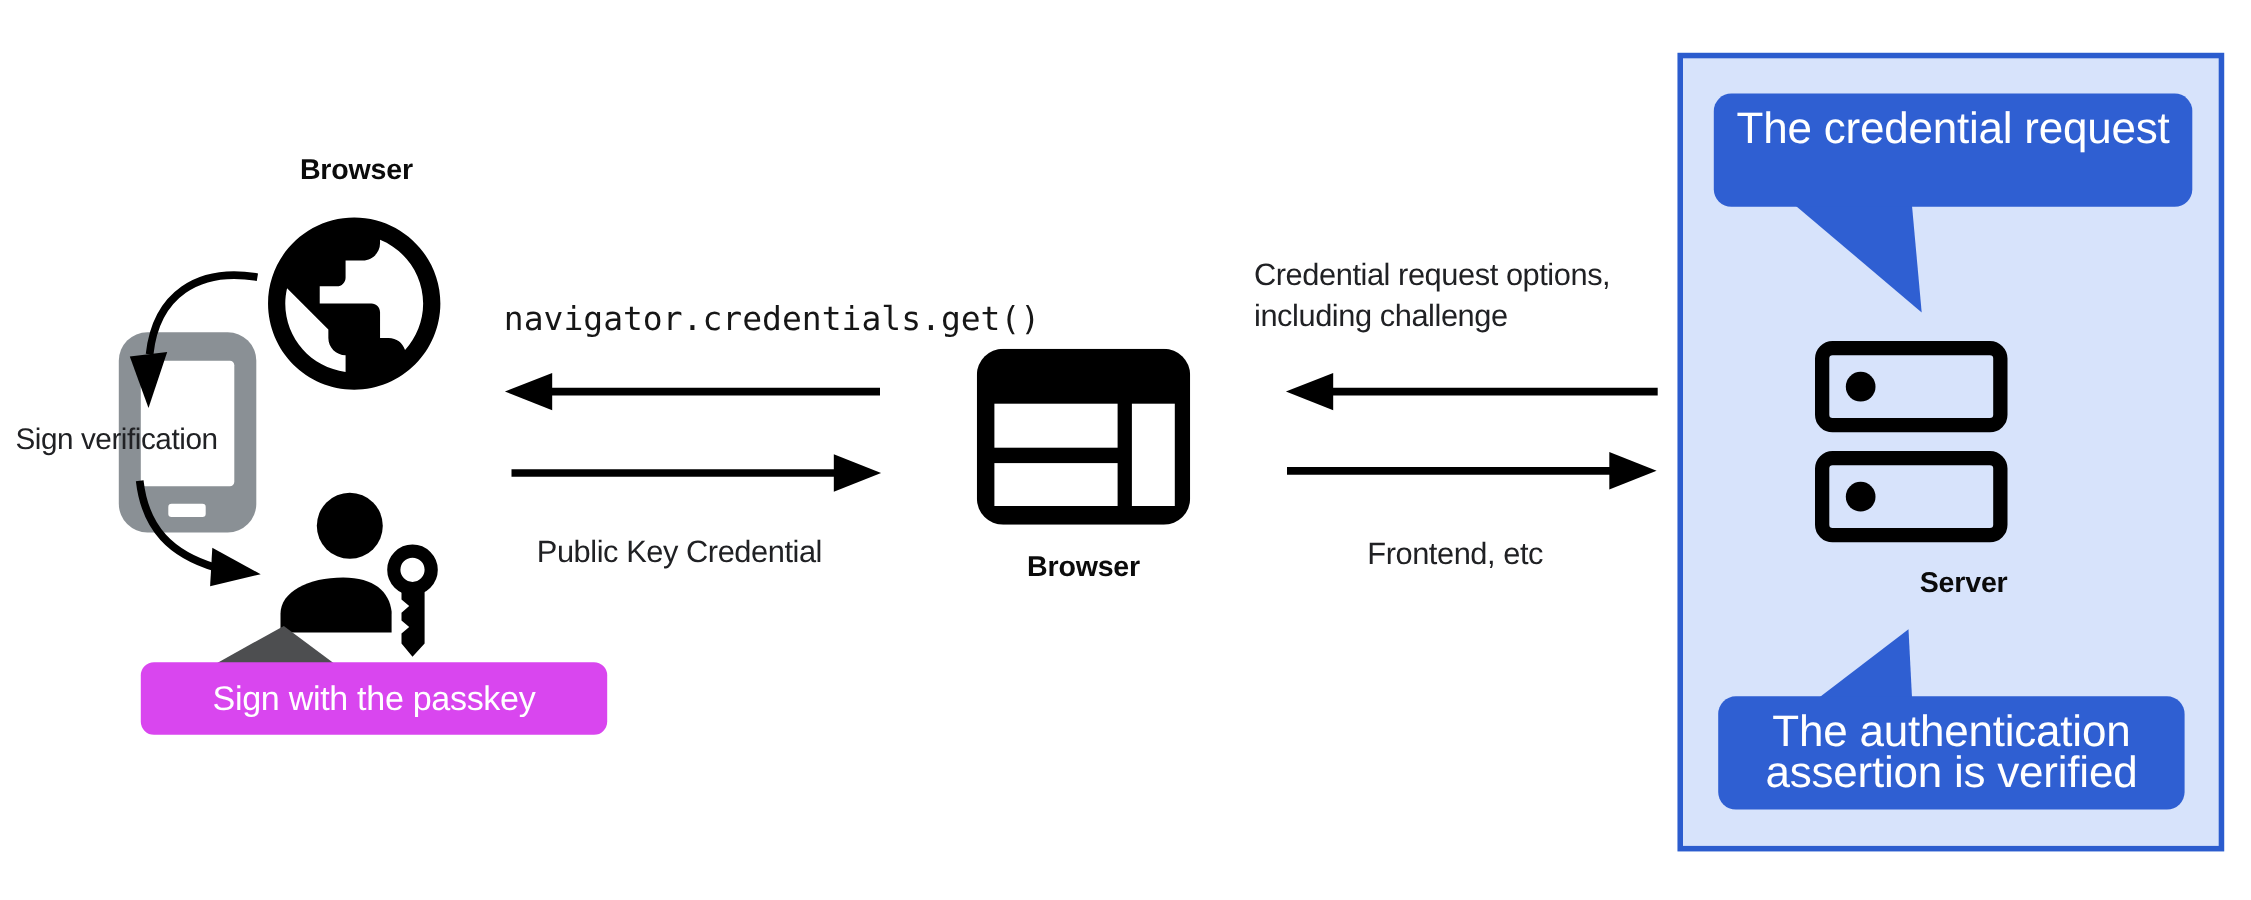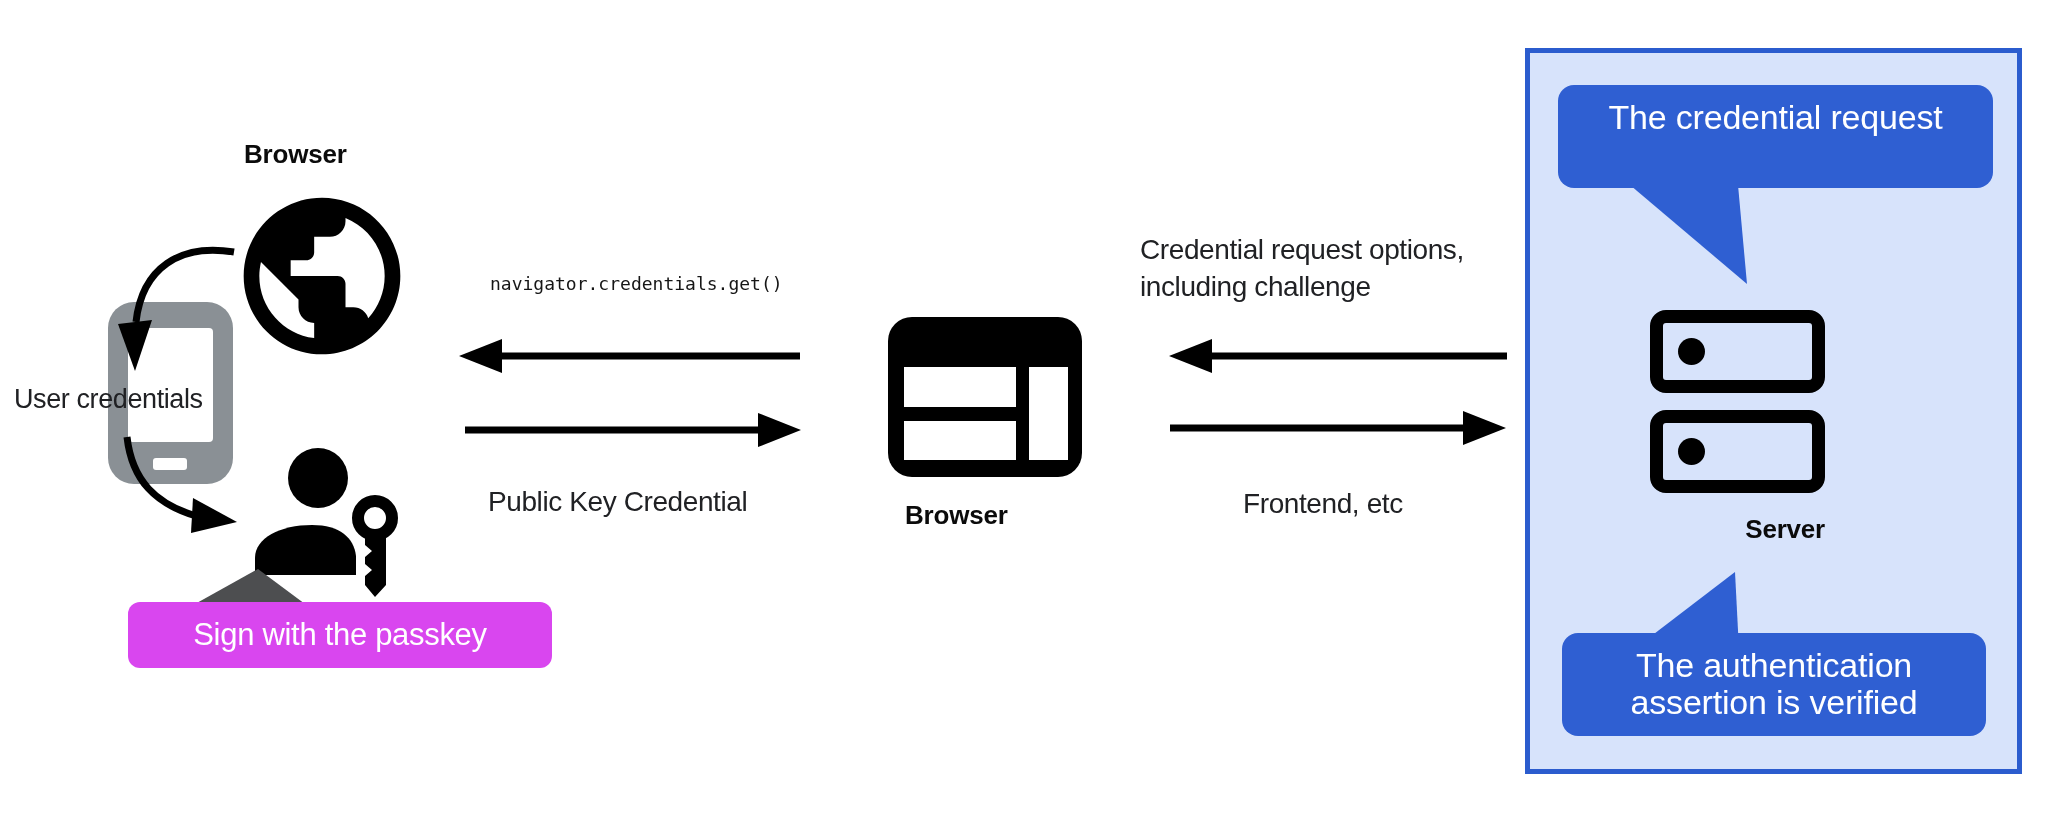--- a/index.html
+++ b/index.html
@@ -1,57 +1,57 @@
 <!DOCTYPE html>
 <html><head>
 <meta charset="utf-8">
 <style>
   html,body{margin:0;padding:0;background:#ffffff;}
   body{width:2046px;height:818px;overflow:hidden;position:relative;
        font-family:"Liberation Sans", sans-serif;color:#202124;}
   .abs{position:absolute;}
   .label{font-size:28px;letter-spacing:-0.4px;color:#202124;white-space:nowrap;}
-  .label-bold{font-size:26px;font-weight:bold;color:#0b0b0b;letter-spacing:-0.2px;white-space:nowrap;text-align:left;}
-  .code{font-family:"DejaVu Sans Mono", monospace;font-size:18px;color:#161616;white-space:nowrap;margin-left:32px;}
+  .label-bold{font-size:26px;font-weight:bold;color:#0b0b0b;letter-spacing:-0.2px;white-space:nowrap;text-align:center;}
+  .code{font-family:"DejaVu Sans Mono", monospace;font-size:30px;color:#161616;white-space:nowrap;}
 
   
   .phone{left:108px;top:302px;width:125px;height:182px;background:#8a9095;border-radius:26px;}
   .phone .screen{position:absolute;left:20px;right:20px;top:26px;bottom:42px;background:#ffffff;border-radius:4px;}
   .phone .dash{position:absolute;left:45px;bottom:14px;width:34px;height:12px;background:#ffffff;border-radius:3px;}
 
   
   .prompt{left:128px;top:602px;width:424px;height:66px;background:#d946ef;border-radius:12px;
           color:#ffffff;font-size:31px;letter-spacing:-0.3px;text-align:center;line-height:66px;white-space:nowrap;}
 
   
   .panel{left:1525px;top:48px;width:497px;height:726px;background:#d7e3fb;}
   .panel-stroke{position:absolute;inset:0;border:5px solid #2b5cce;pointer-events:none;}
   .note{position:absolute;background:#2f5fd2;border-radius:16px;color:#ffffff;
-        font-size:34px;letter-spacing:-0.2px;text-align:center;padding-top:14px;box-sizing:border-box;}
+        font-size:40px;letter-spacing:-0.2px;text-align:center;padding-top:14px;box-sizing:border-box;}
   .note div{line-height:37px;white-space:nowrap;}
   .note-top{left:33px;top:37px;width:435px;height:103px;}
   .note-bottom{left:37px;top:585px;width:424px;height:103px;}
   .server-unit{position:absolute;width:175px;height:83px;border:13px solid #000;border-radius:16px;box-sizing:border-box;}
   .server-unit .dot{position:absolute;left:15px;top:15px;width:27px;height:27px;border-radius:50%;background:#000;}
   .server-label{position:absolute;left:125px;top:466px;width:175px;text-align:right;}
 
   svg{display:block;}
   .overlay{left:0;top:0;pointer-events:none;}
 </style>
 </head>
 <body>
 
 <div class="abs label-bold" style="left:244px;top:139px;width:160px;">Browser</div>
 
 <div class="abs phone">
   <div class="screen"></div>
   <div class="dash"></div>
 </div>
 
-<div class="abs label" style="left:14px;top:384px;font-size:27px;">User credentials</div>
+<div class="abs label" style="left:14px;top:384px;font-size:27px;">Sign verification</div>
 
 <svg class="abs" style="left:228px;top:182px;" width="188" height="188" viewBox="0 0 24 24">
   <path fill="#000" fill-rule="evenodd" d="M12 2C6.48 2 2 6.48 2 12s4.48 10 10 10 10-4.48 10-10S17.52 2 12 2zm-1 17.93c-3.95-.49-7-3.85-7-7.93 0-.62.08-1.21.21-1.79L9 15v1c0 1.1.9 2 2 2v1.93zm6.9-2.54c-.26-.81-1-1.39-1.9-1.39h-1v-3c0-.55-.45-1-1-1H8v-2h2c.55 0 1-.45 1-1V7h2c1.1 0 2-.9 2-2v-.41c2.93 1.19 5 4.06 5 7.41 0 2.08-.8 3.97-2.1 5.39z"></path>
 </svg>
 
 <svg class="abs" style="left:240px;top:440px;" width="170" height="160" viewBox="0 0 170 160">
   <g>
     <circle cx="78" cy="38" r="30" fill="#000"></circle>
     <path d="M15,135 L15,118 C15,98 40,85 72,85 C100,85 114,98 116,116 L116,135 Z" fill="#000"></path>
   </g>

